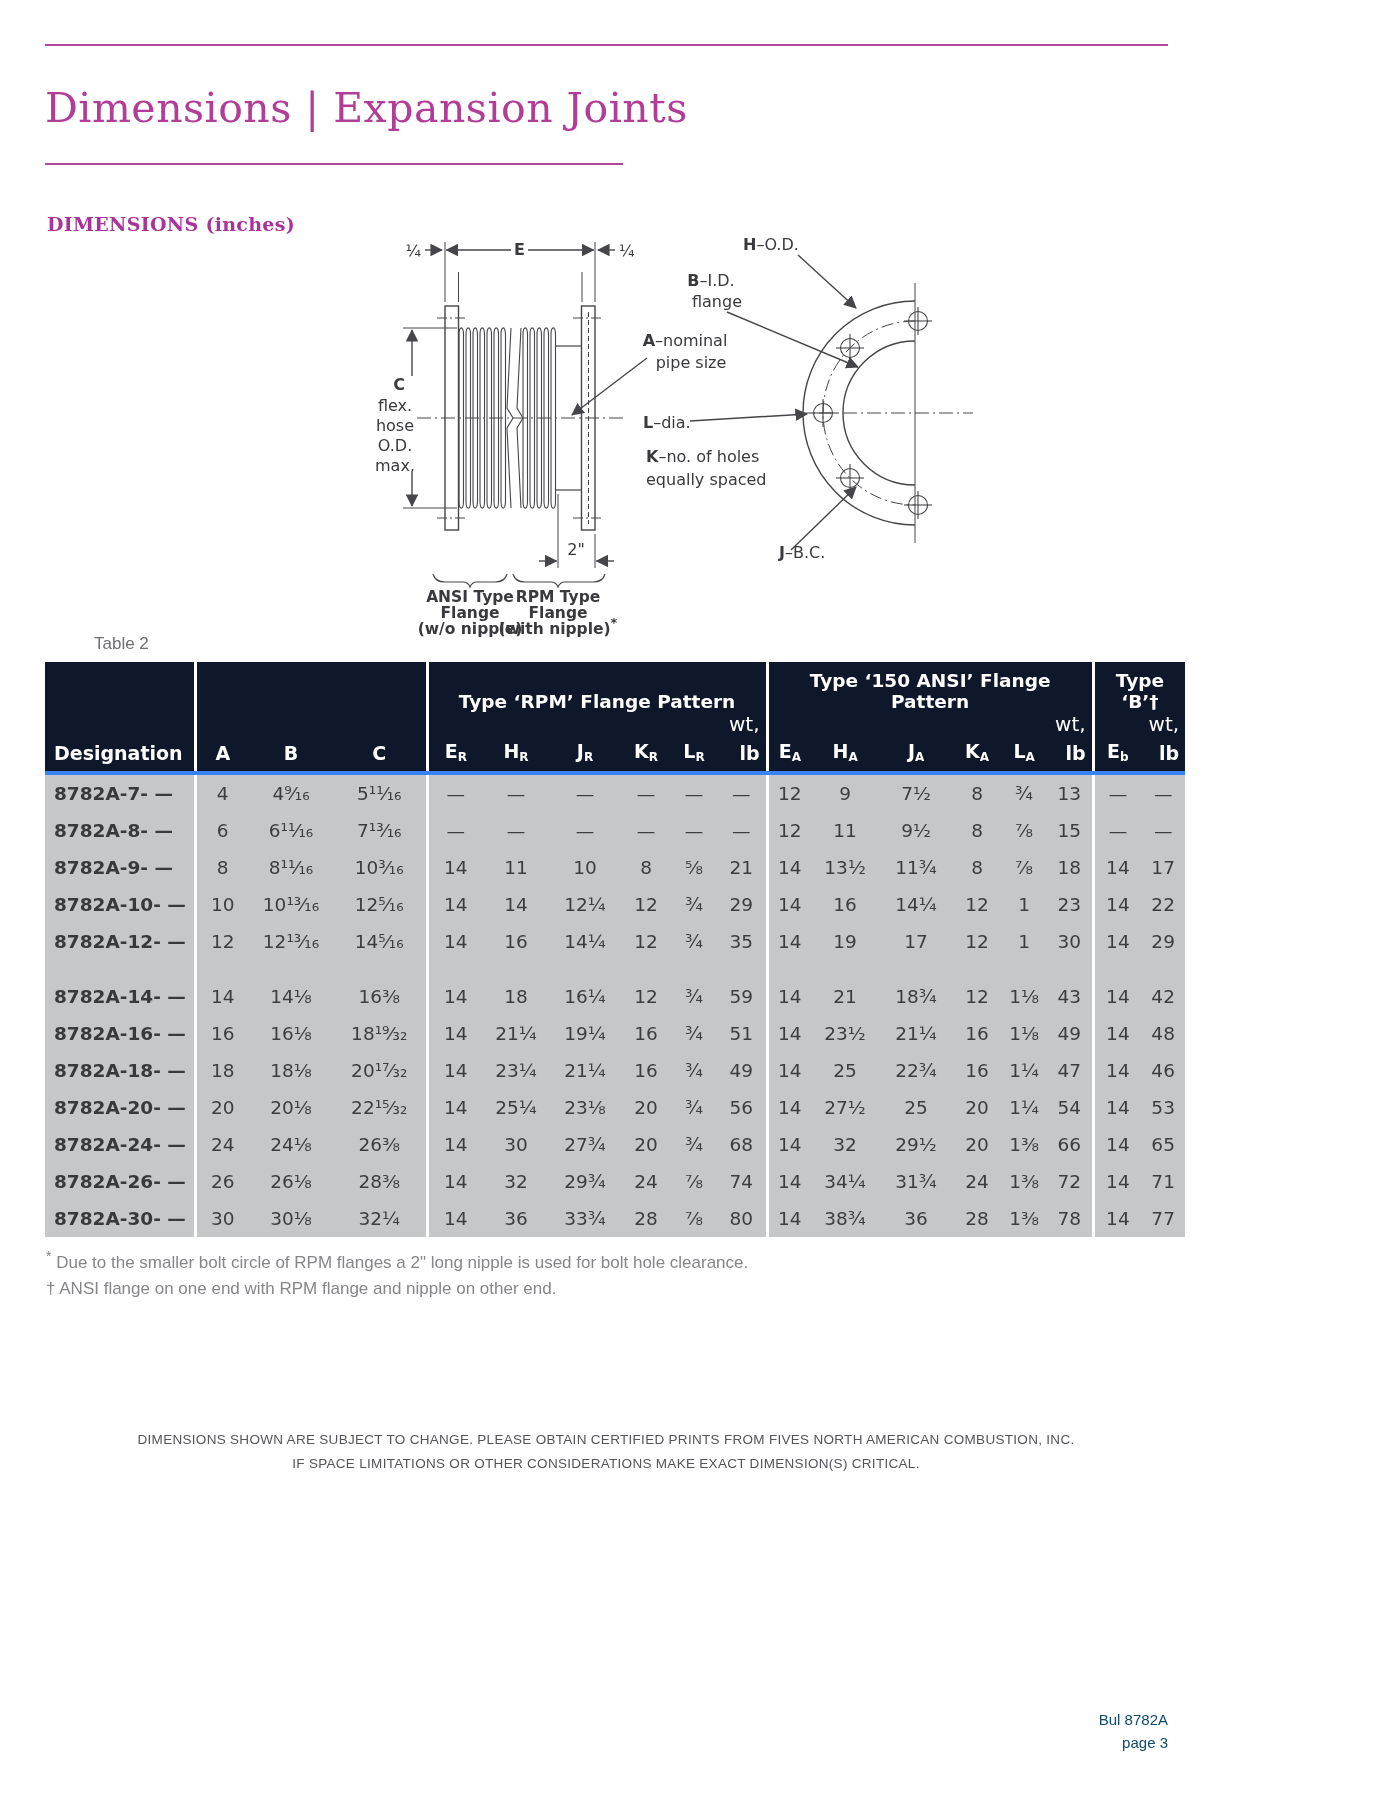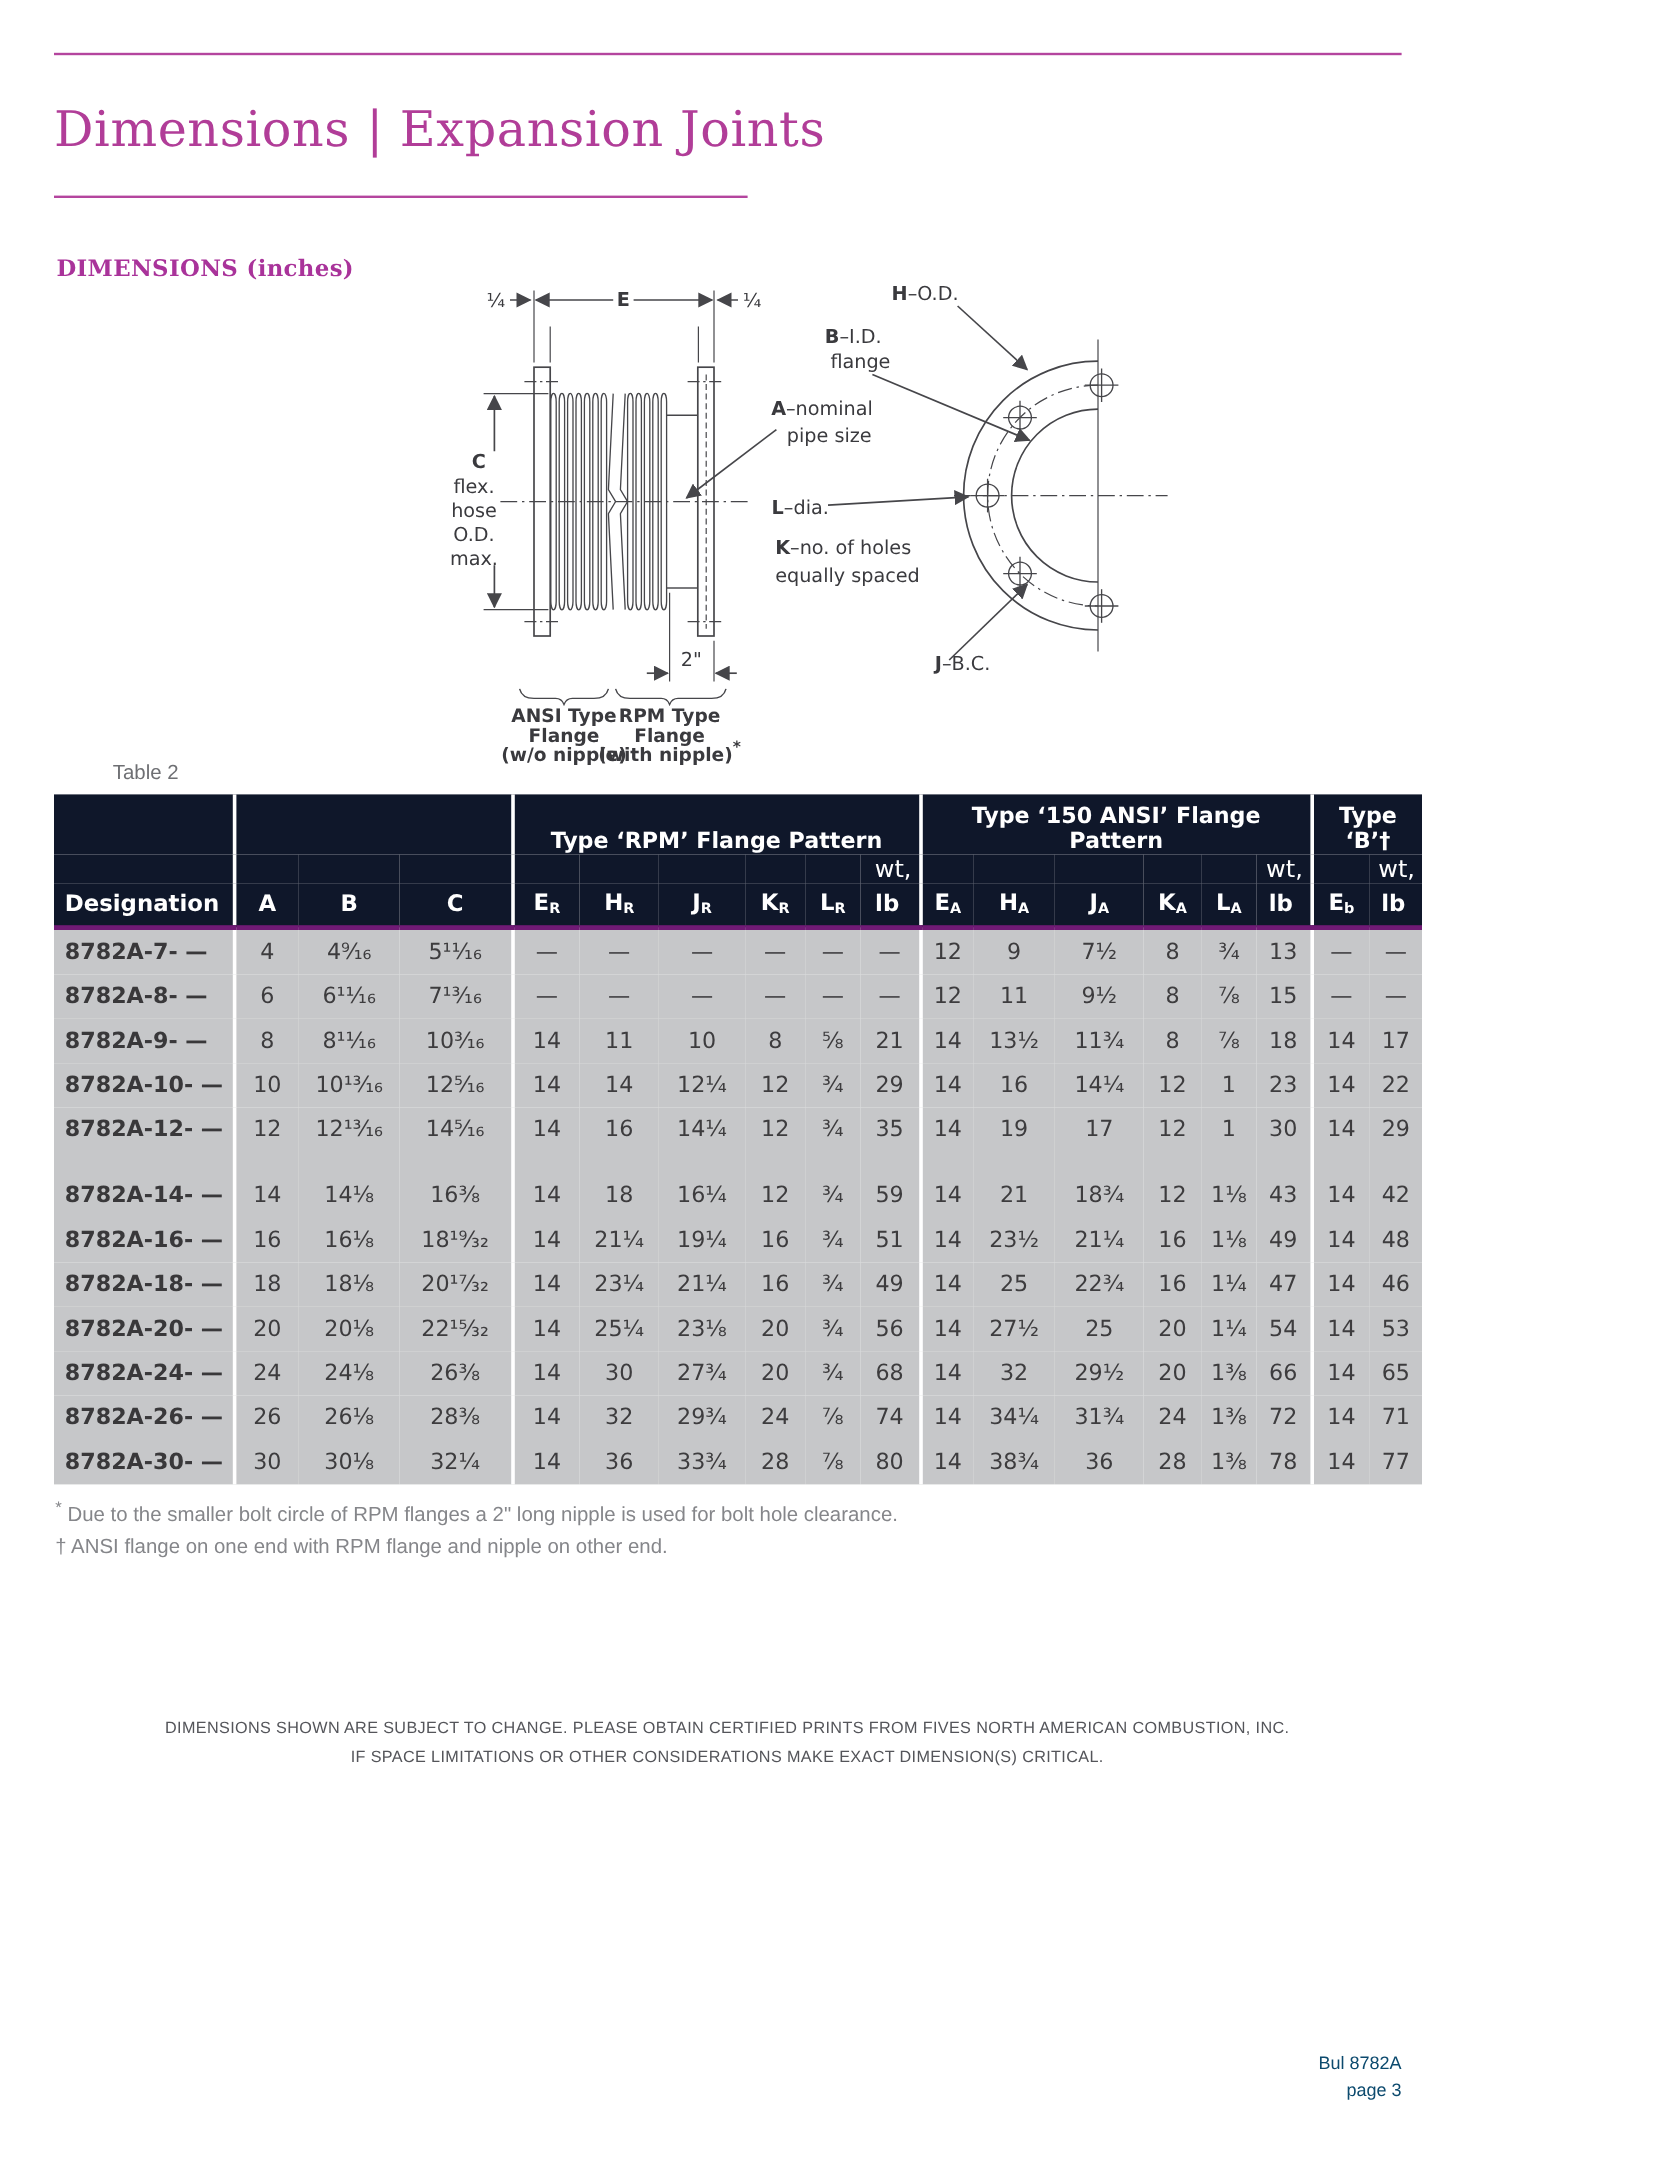--- a/index.html
+++ b/index.html
@@ -26,30 +26,30 @@
   .table-label{position:absolute;left:94px;top:634px;font-size:17px;color:#6E6F73;}
   .dim-table{
     position:absolute;left:45px;top:662px;width:1123px;
     border-collapse:collapse;table-layout:fixed;
     font-family:"DejaVu Sans","Liberation Sans",sans-serif;
   }
   .dim-table th{background:#0f172a;color:#fff;font-weight:700;padding:0 2px;}
   .dim-table thead .grp{font-size:18.5px;vertical-align:bottom;padding-top:8px;text-align:center;}
   .dim-table thead .wt{font-size:20px;font-weight:400;text-align:right;padding-right:6px;vertical-align:bottom;height:20px;}
   .dim-table thead .lbl{font-size:19px;text-align:center;vertical-align:bottom;padding-bottom:7px;height:28px;}
-  .dim-table thead .lbl.right{text-align:center;padding-right:6px;}
+  .dim-table thead .lbl.right{text-align:right;padding-right:6px;}
   .dim-table thead .lbl.desig{text-align:left;padding-left:9px;font-size:19px;}
   .dim-table sub{font-size:12px;vertical-align:-3px;letter-spacing:0;}
   .dim-table td{
     background:#C6C7C9;color:#3D3C3E;font-size:18.5px;text-align:center;
     height:37px;padding:0 2px;line-height:1.05;
   }
   .dim-table td.desig{text-align:left;padding-left:9px;font-weight:700;font-size:18.5px;color:#39383A;}
   .dim-table .sep{border-left:3px solid #ffffff;}
-  .dim-table tbody tr:first-child td{border-top:4px solid #701a75;}
+  .dim-table tbody tr:first-child td{border-top:4px solid #3b82f6;}
   .dim-table tbody tr.gap td{padding-top:18px;}
   .footnotes{position:absolute;left:46px;top:1243px;font-size:17px;color:#85868A;line-height:26px;}
   .footnotes sup{font-size:14px;}
   .disclaimer{
     position:absolute;left:0;top:1428px;width:1212px;text-align:center;
     font-size:13.5px;color:#54555A;line-height:24px;letter-spacing:.3px;
   }
   .footer{position:absolute;right:223px;top:1708px;text-align:right;font-size:15px;color:#0c4a6e;line-height:23px;}
 </style>
 </head>

